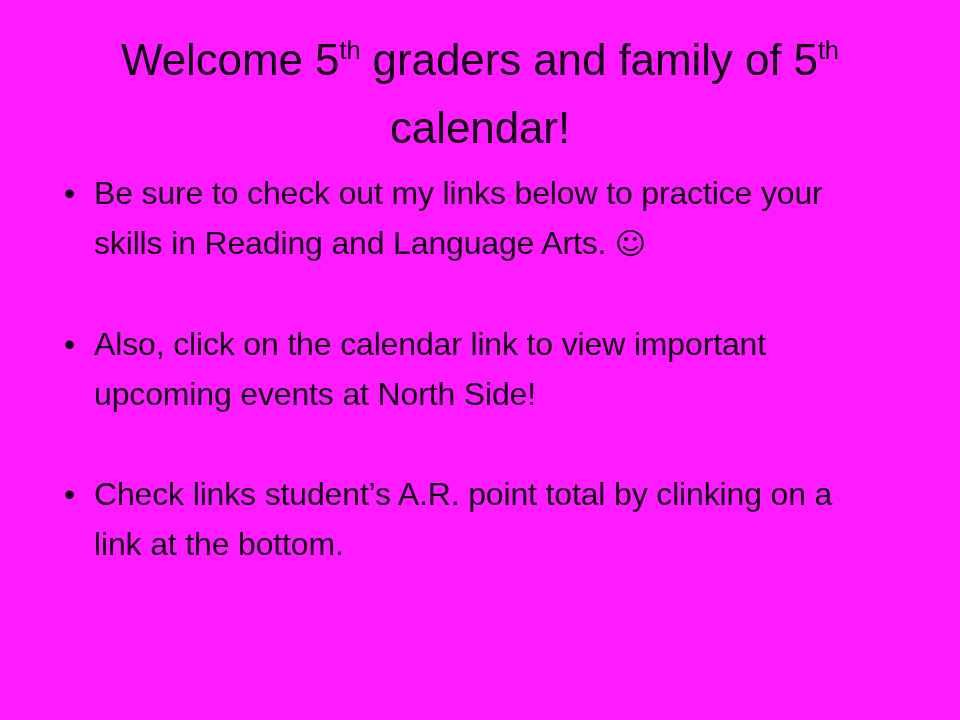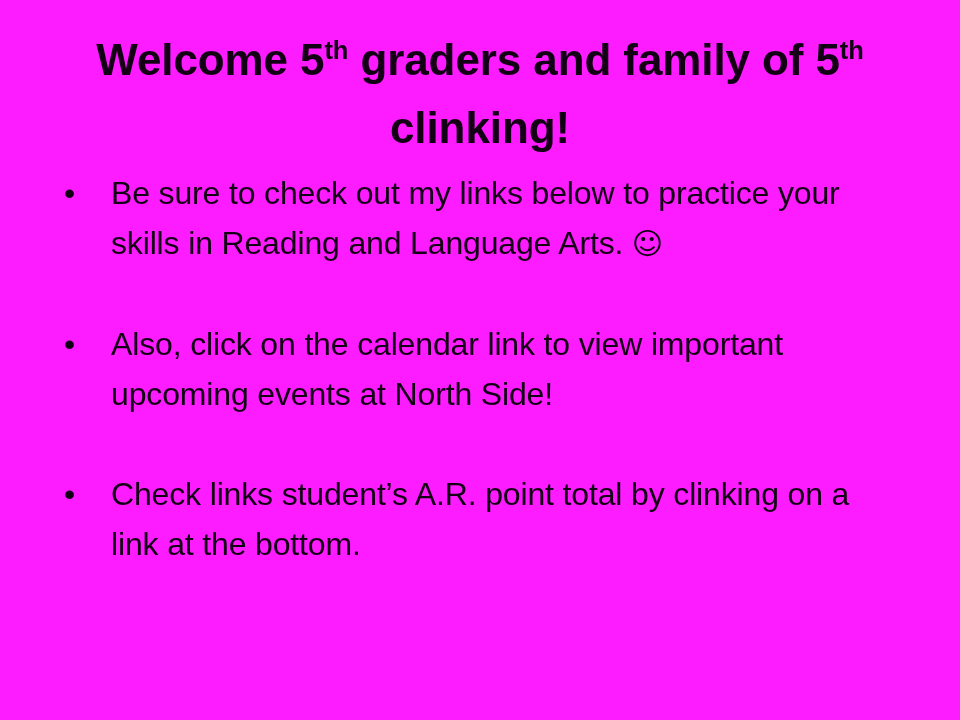--- a/index.html
+++ b/index.html
@@ -23,21 +23,21 @@
 
   
   #slide-title {
     position: absolute;
     left: 60px;
     top: 26px;
     width: 840px;
     text-align: center;
     color: #140014;
     font-family: "Liberation Sans", sans-serif;
-    font-weight: 700;
+    font-weight: 400;
     font-size: 44px;
     line-height: 68px;
     letter-spacing: -0.1px;
   }
   #slide-title sup {
     font-size: 0.58em;
     vertical-align: super;
     line-height: 0;
   }
 
@@ -72,36 +72,35 @@
     left: 8px;
     top: 0;
     width: 38px;
     font-size: 32px;
     line-height: 50px;
     color: #140014;
   }
 
   .bullet-text {
     display: block;
-    margin-left: 17px;
   }
 
   .smiley {
     font-family: "DejaVu Sans", sans-serif;
     font-size: 30px;
   }
 </style>
 </head>
 <body>
 
 <div id="slide">
 
   <div id="slide-title">
     <span>Welcome 5</span><sup>th</sup><span> graders and family of 5</span><sup>th</sup>
-    <div>clinking!</div>
+    <div>calendar!</div>
   </div>
 
   <ul id="body-list">
 
     <li class="bullet-item">
       <span class="bullet-marker">•</span>
       <span class="bullet-text"><span>Be sure to check out my links below to practice your skills in Reading and Language Arts. </span><span class="smiley">☺</span></span>
     </li>
 
     <li class="bullet-item">

